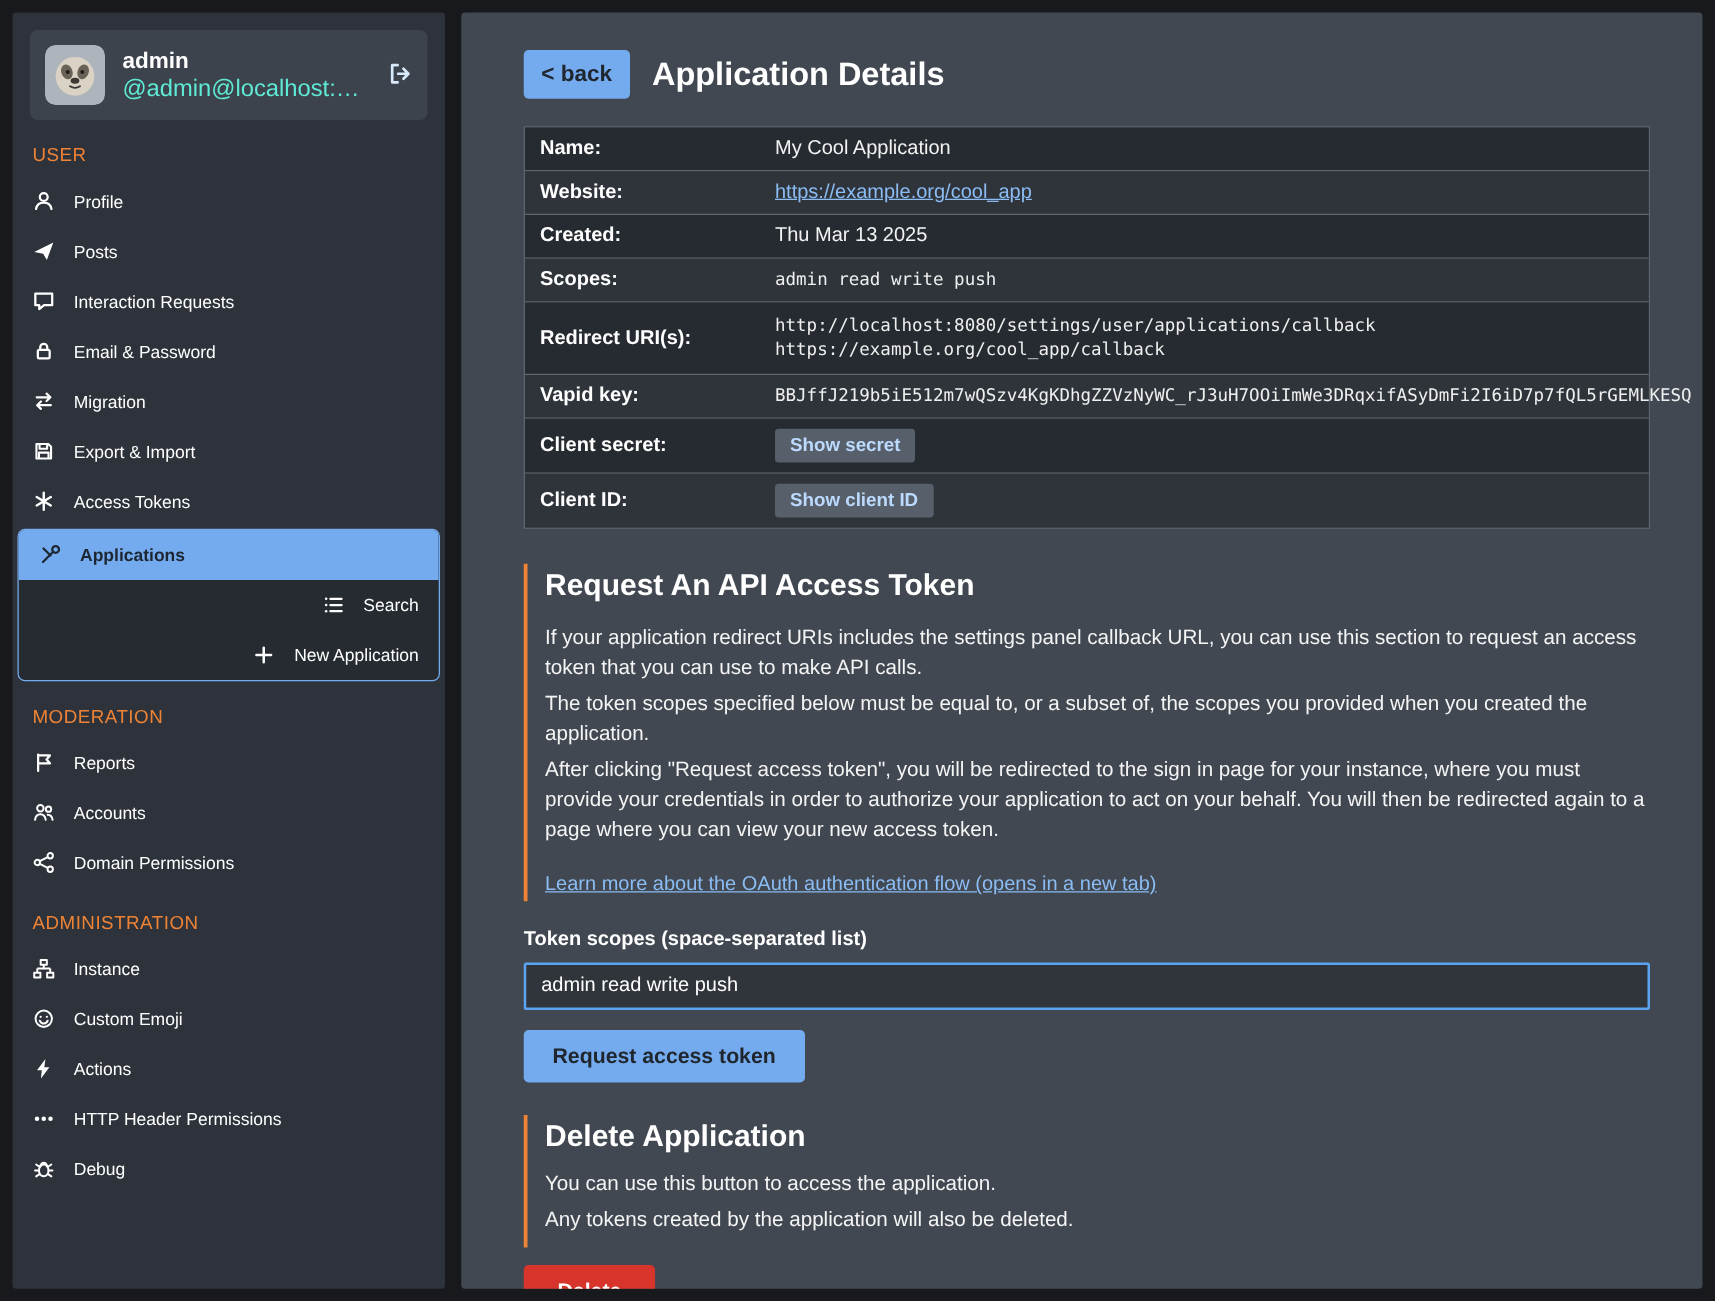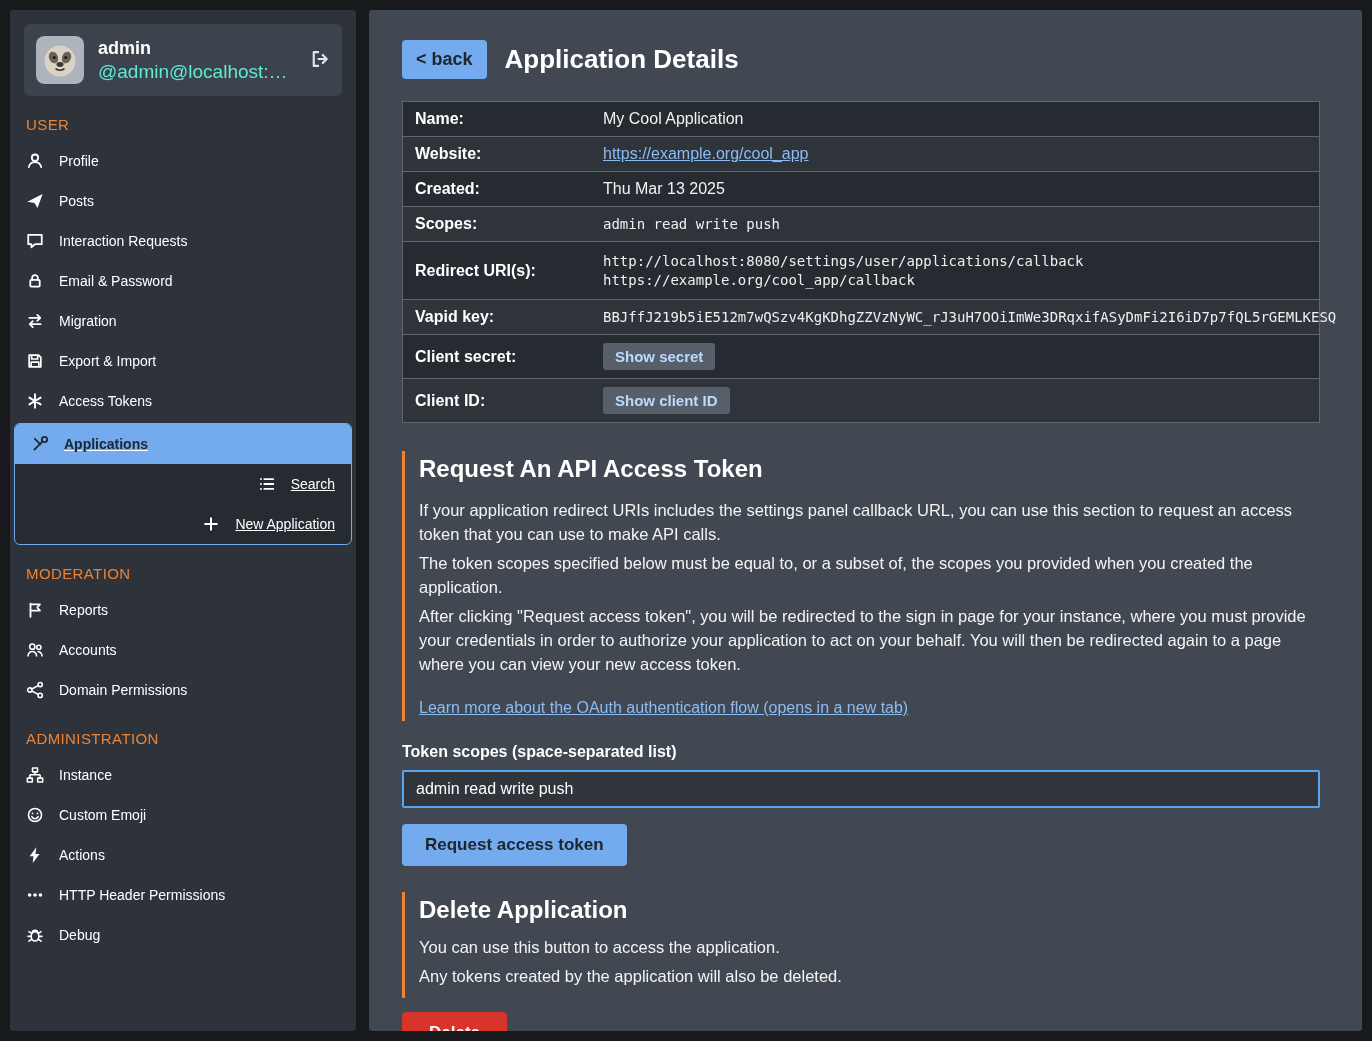--- a/index.html
+++ b/index.html
@@ -36,30 +36,30 @@
   }
   .nav-item{
     display:flex;align-items:center;gap:15px;
     padding:11px 16px;font-size:14px;color:#fff;cursor:pointer;
     text-decoration:none;
   }
   .icon{display:inline-flex;flex:none;align-items:center;justify-content:center;}
   .icon svg{display:block;}
   .nav-group-active{
     margin:2px 4px;border:1px solid var(--accent-blue);
-    border-radius:6px;overflow:hidden;background:#262b32;text-decoration:underline;
+    border-radius:6px;overflow:hidden;background:#262b32;
   }
   .nav-group-active .nav-item.active{
     background:var(--accent-blue);color:#1d2733;font-weight:700;
   }
   .nav-group-active .sub-item{padding:11px 16px;justify-content:flex-end;}
   
   .main{
     flex:1;background:#414851;border-radius:3px;
-    padding:30px 42px 24px 33px;overflow:hidden;
+    padding:30px 42px 24px 50px;overflow:hidden;
   }
   .back-row{display:flex;align-items:center;gap:18px;margin-bottom:22px;}
   .back-btn{
     background:var(--accent-blue);color:#20262e;border:none;border-radius:4px;
     font-family:inherit;font-size:18px;font-weight:700;padding:9px 14px;cursor:pointer;
   }
   .page-title{font-size:26px;font-weight:700;margin:0;}
   .details-table{border:1px solid #61666d;margin-bottom:28px;}
   .drow{display:grid;grid-template-columns:188px 1fr;align-items:center;border-bottom:1px solid #61666d;}
   .drow:last-child{border-bottom:none;}

